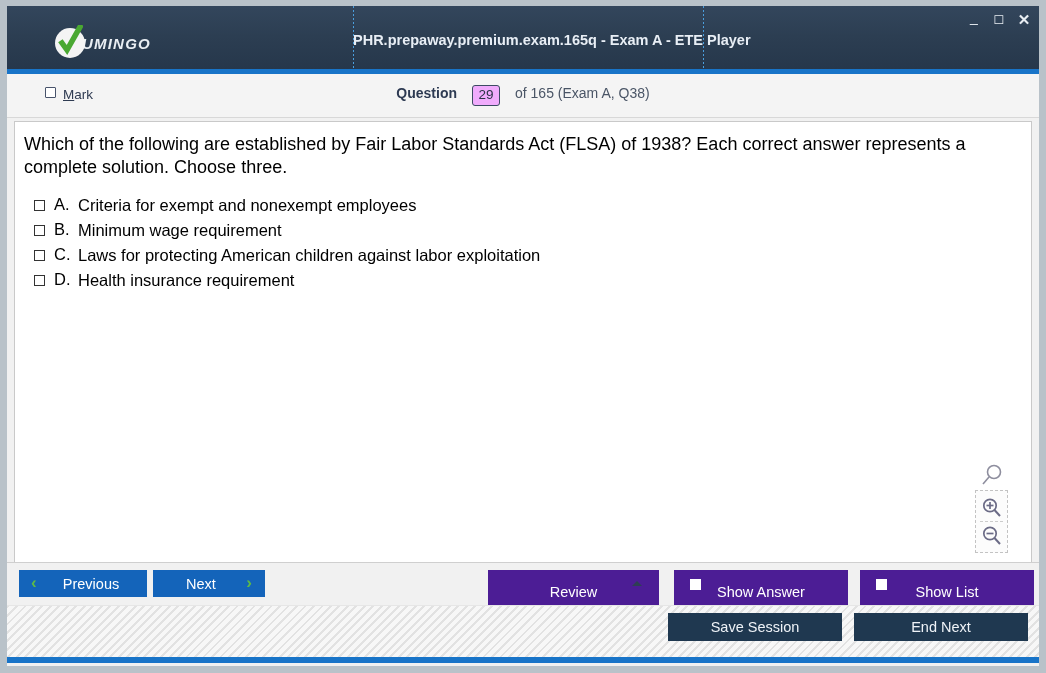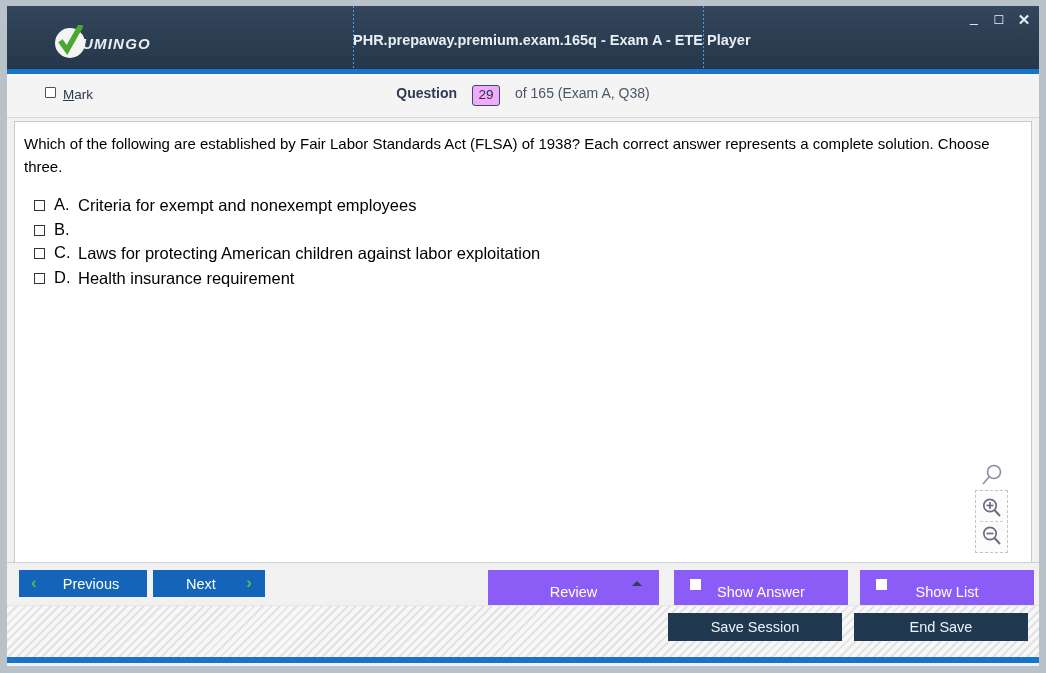--- a/index.html
+++ b/index.html
@@ -180,21 +180,21 @@
     position: relative;
     height: 441px;
     background: #ffffff;
     border: 1px solid #c9c9c9;
     border-bottom: none;
     box-sizing: border-box;
     overflow: hidden;
   }
   .qtext {
     margin: 11px 9px 0 9px;
-    font-size: 15px;
+    font-size: 18px;
     line-height: 22.5px;
     color: #000;
     font-family: "Liberation Sans", sans-serif;
   }
   .options { margin: 15px 0 0 0; padding: 0; list-style: none; }
   .option {
     display: flex;
     align-items: flex-start;
     gap: 0px;
     padding: 2px 0 2px 19px;
@@ -285,21 +285,21 @@
     position: absolute;
   }
   .btn-prev { left: 12px; width: 128px; }
   .btn-prev .chev { left: 12px; top: 3px; }
   .btn-prev .lb { margin-left: 16px; }
   .btn-next { left: 146px; width: 112px; }
   .btn-next .chev { right: 13px; top: 3px; }
   .btn-next .lb { margin-right: 16px; }
 
   .btn-orange {
-    background: #8b5cf6;
+    background: #4c1d95;
     color: #ffffff;
     height: 44px;
     top: 7px;
   }
   .btn-review { left: 481px; width: 171px; }
   .btn-review .tri {
     position: absolute;
     right: 17px;
     top: 11px;
     width: 0; height: 0;
@@ -399,20 +399,21 @@
 
         <ul class="options">
           <li class="option">
             <span class="obox"></span>
             <span class="oletter">A.</span>
             <span class="otext">Criteria for exempt and nonexempt employees</span>
           </li>
           <li class="option">
             <span class="obox"></span>
             <span class="oletter">B.</span>
+            <span class="otext">Minimum wage requirement</span>
           </li>
           <li class="option">
             <span class="obox"></span>
             <span class="oletter">C.</span>
             <span class="otext">Laws for protecting American children against labor exploitation</span>
           </li>
           <li class="option">
             <span class="obox"></span>
             <span class="oletter">D.</span>
             <span class="otext">Health insurance requirement</span>
@@ -467,17 +468,17 @@
         <span>Show Answer</span>
       </div>
       <div class="btn btn-orange btn-showlist">
         <span class="sq"></span>
         <span>Show List</span>
       </div>
     </div>
 
     <div class="footer">
       <div class="btn-dark btn-save">Save Session</div>
-      <div class="btn-dark btn-end">End Save</div>
+      <div class="btn-dark btn-end">End Next</div>
     </div>
 
   </div>
 </div>
 
 </body></html>

